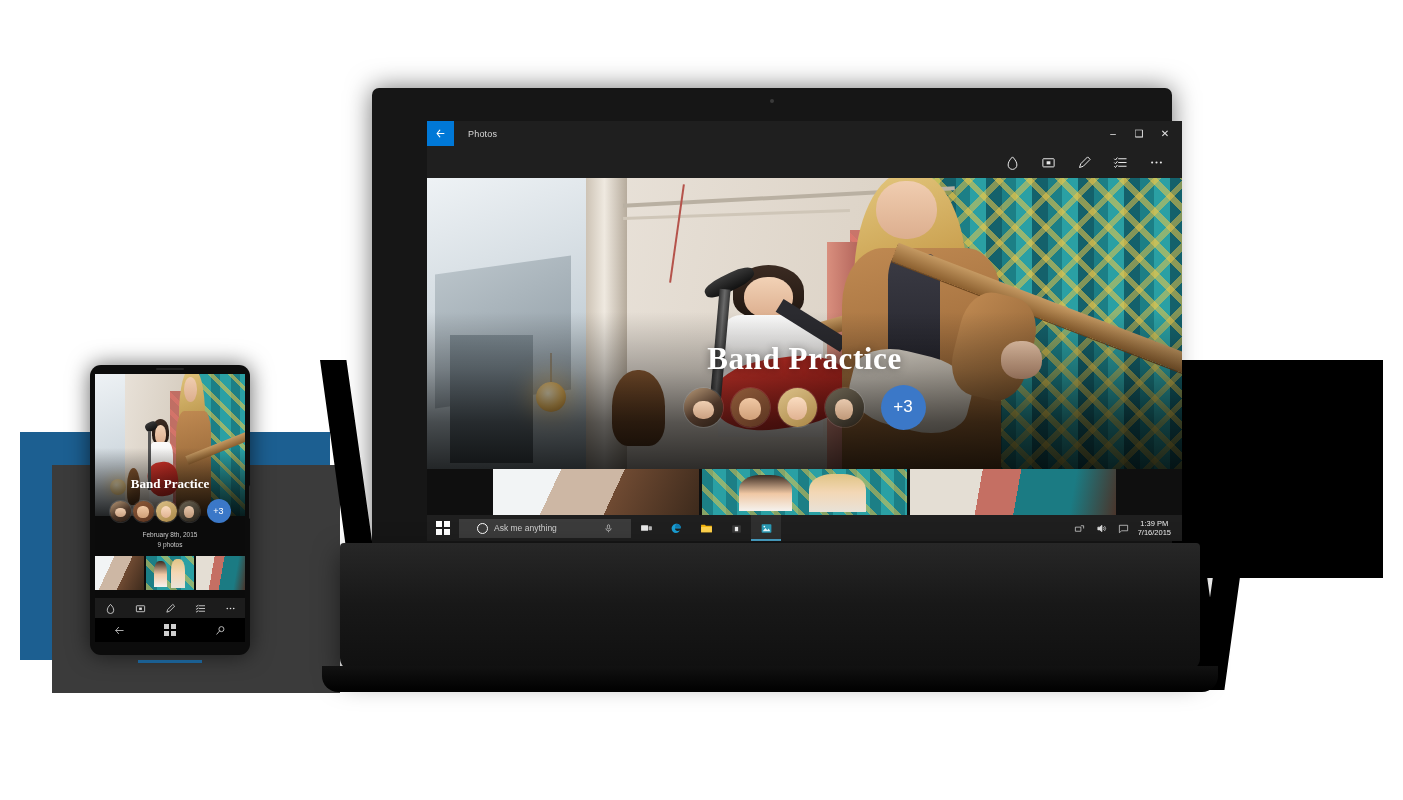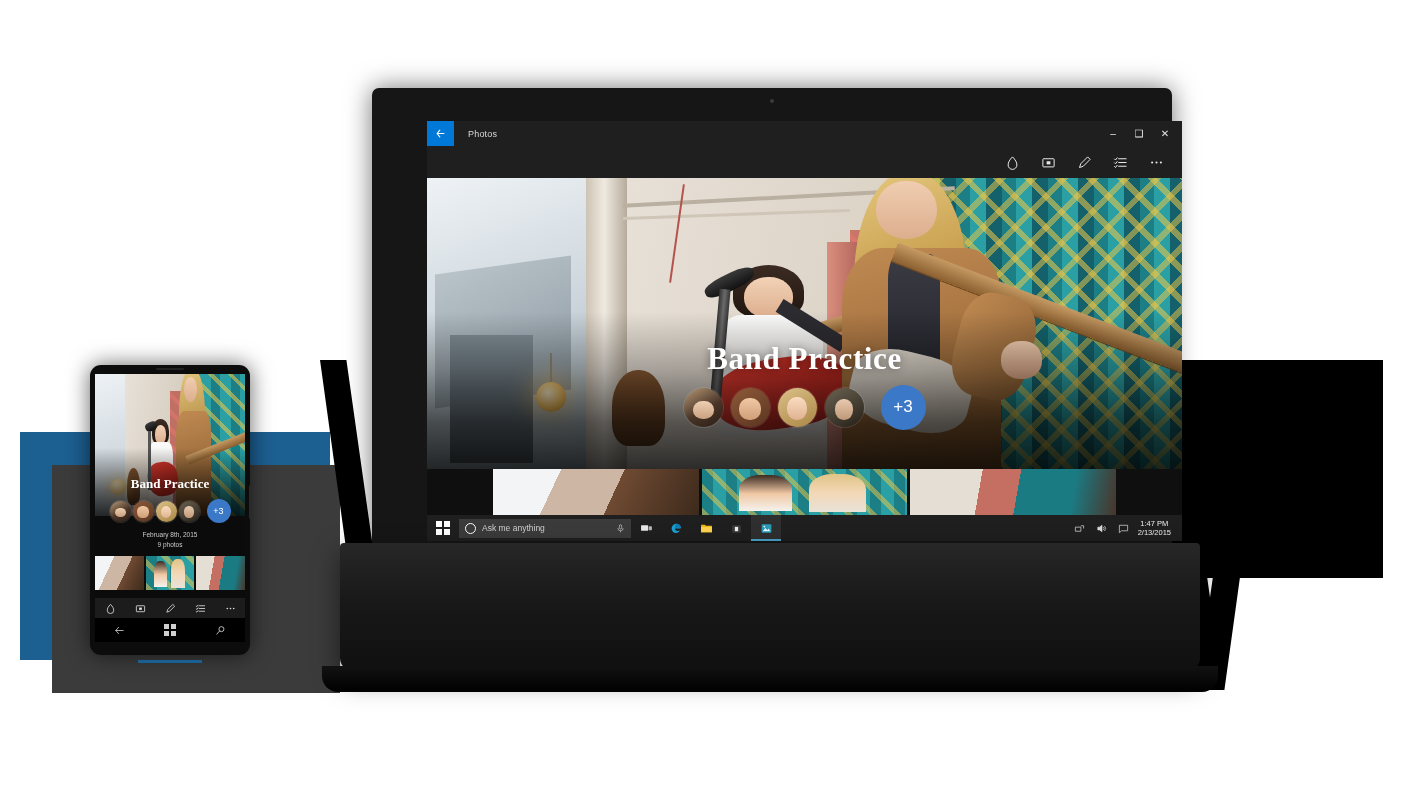--- a/index.html
+++ b/index.html
@@ -177,21 +177,21 @@
   .th3 { background:linear-gradient(100deg,#e4ded4 0 34%,#c56f63 34% 52%,#1b7b83 52% 78%,#4a342a); }
 
   
   #taskbar { height:26px; background:#1f1f1f; display:flex; align-items:center;
        flex:0 0 auto; }
   #start-btn { width:32px; height:26px; display:flex; align-items:center; justify-content:center; }
   .winlogo { display:grid; grid-template-columns:repeat(2,6px); grid-template-rows:repeat(2,6px);
        gap:1.5px; }
   .winlogo i { background:#fff; display:block; }
   #cortana { width:172px; height:19px; background:#3b3b3b; display:flex; align-items:center;
-       padding:0 6px; gap:6px; }
+       padding:0 18px; gap:6px; }
   #cortana-ring { width:11px; height:11px; border-radius:50%; border:1.6px solid #fff; flex:0 0 auto; }
   #cortana-text { flex:1; color:#cfcfcf; font-size:8.5px; }
   .tb-icon { width:30px; height:26px; display:flex; align-items:center; justify-content:center; }
   .tb-icon.active { background:#2f2f2f; box-shadow:inset 0 -2px 0 #4aa3c7; }
   #tray { margin-left:auto; display:flex; align-items:center; gap:0; padding-right:5px; }
   .tray-ico { width:22px; height:26px; display:flex; align-items:center; justify-content:center;
        color:#e0e0e0; }
   #clock { color:#eee; font-size:7.5px; line-height:9px; text-align:center; padding:0 6px 0 3px; }
 
   
@@ -404,22 +404,22 @@
                   <path d="M4 9v6h4l5 4V5L8 9z" fill="#dcdcdc"></path>
                   <path d="M16 9a4 4 0 0 1 0 6M18.5 6.5a8 8 0 0 1 0 11"></path>
                 </svg>
               </div>
               <div class="tray-ico">
                 <svg viewBox="0 0 24 24" width="11" height="11" fill="none" stroke="#dcdcdc" stroke-width="1.6">
                   <path d="M3 5h18v12H8l-5 4z"></path>
                 </svg>
               </div>
               <div id="clock">
-                <div>1:47 PM</div>
-                <div>2/13/2015</div>
+                <div>1:39 PM</div>
+                <div>7/16/2015</div>
               </div>
             </div>
           </div>
 
         </div>
       </div>
     </div>
 
     <div id="laptop-hinge"></div>
     <div id="laptop-notch"></div>

